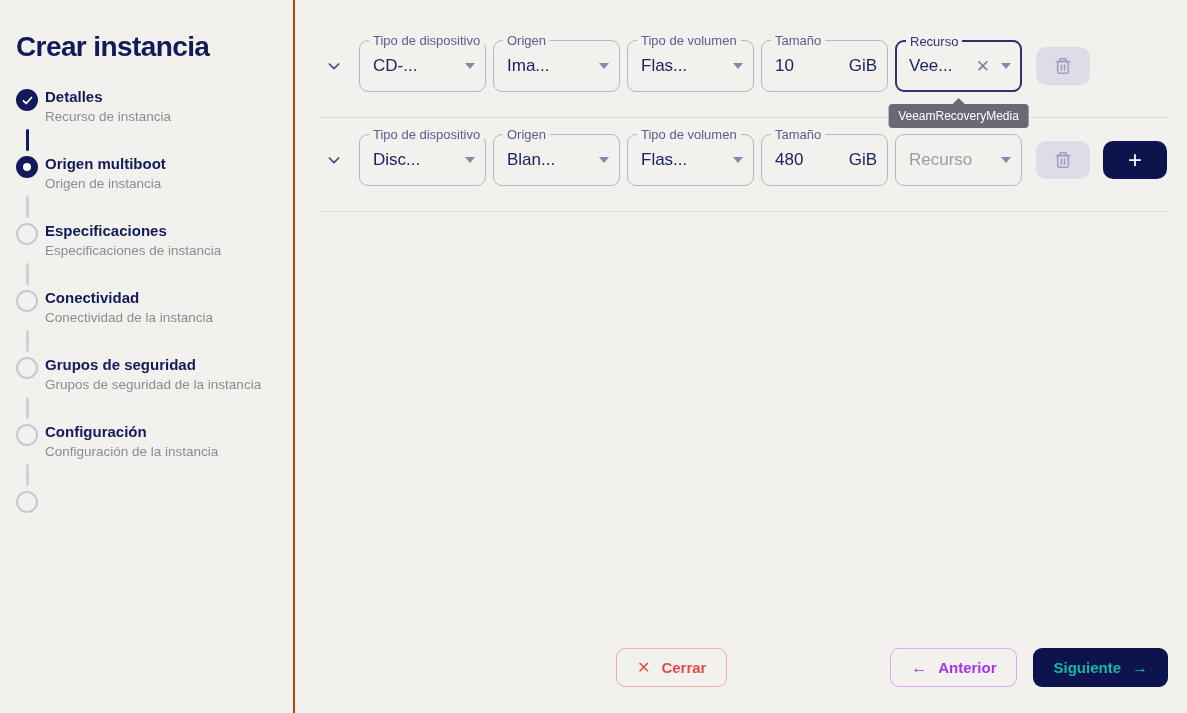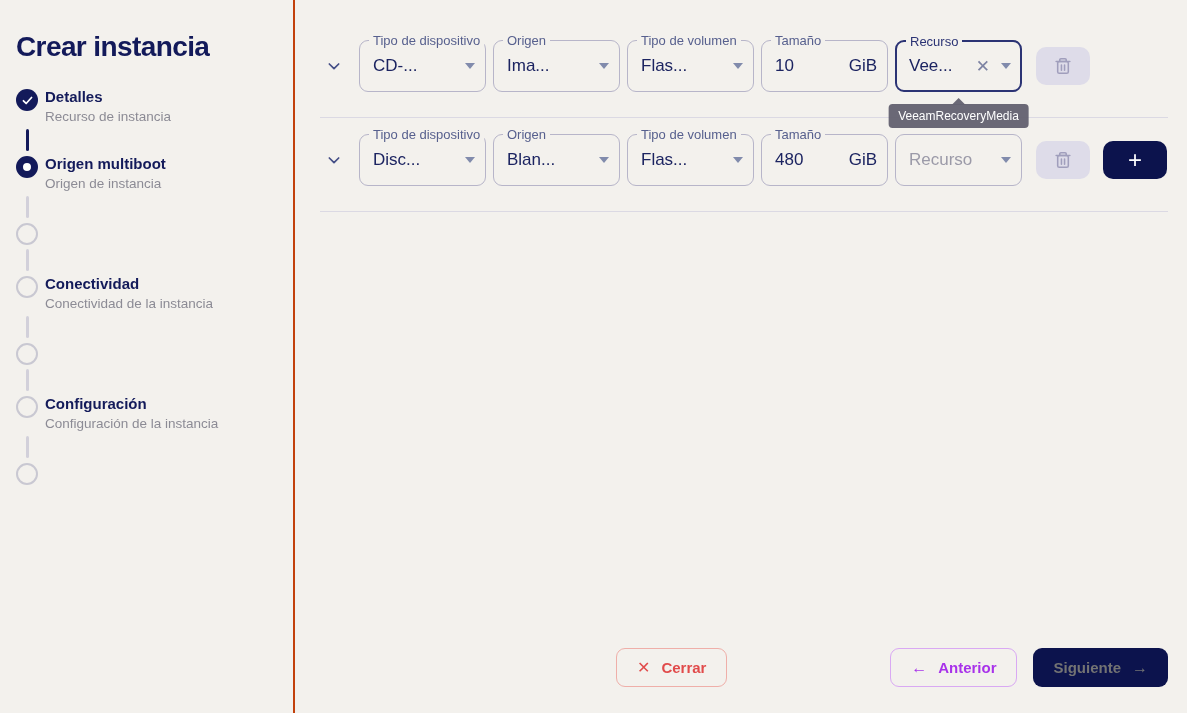--- a/index.html
+++ b/index.html
@@ -95,21 +95,21 @@
   }
   .btn {
     height:39px; border-radius:9px; font-size:15px; font-weight:700;
     display:inline-flex; align-items:center; justify-content:center; gap:11px;
     padding:0 20px; cursor:pointer; background:transparent;
     font-family:inherit;
   }
   .btn .bicon { font-size:16px; line-height:1; }
   .btn-close { color:#e14b4b; border:1px solid #efafa9; }
   .btn-prev { color:#a832ea; border:1px solid #d9a9f3; margin-left:auto; }
-  .btn-next { background:#0c134d; color:#737373; border:none; margin-left:16px; }
+  .btn-next { background:#0c134d; color:#14b8a6; border:none; margin-left:16px; }
 </style>
 </head>
 <body>
 
 <aside class="sidebar">
   <h1 class="page-title">Crear instancia</h1>
 
   <div class="step">
     <span class="step-icon completed">
       <svg viewBox="0 0 24 24" fill="none" stroke="#ffffff" stroke-width="3.2" stroke-linecap="round" stroke-linejoin="round">
@@ -127,34 +127,42 @@
     <span class="step-icon active"></span>
     <div class="step-text">
       <div class="step-label">Origen multiboot</div>
       <div class="step-sub">Origen de instancia</div>
     </div>
   </div>
   <div class="connector"></div>
 
   <div class="step">
     <span class="step-icon pending"></span>
+    <div class="step-text">
+      <div class="step-label">Especificaciones</div>
+      <div class="step-sub">Especificaciones de instancia</div>
+    </div>
   </div>
   <div class="connector"></div>
 
   <div class="step">
     <span class="step-icon pending"></span>
     <div class="step-text">
       <div class="step-label">Conectividad</div>
       <div class="step-sub">Conectividad de la instancia</div>
     </div>
   </div>
   <div class="connector"></div>
 
   <div class="step">
     <span class="step-icon pending"></span>
+    <div class="step-text">
+      <div class="step-label">Grupos de seguridad</div>
+      <div class="step-sub">Grupos de seguridad de la instancia</div>
+    </div>
   </div>
   <div class="connector"></div>
 
   <div class="step">
     <span class="step-icon pending"></span>
     <div class="step-text">
       <div class="step-label">Configuración</div>
       <div class="step-sub">Configuración de la instancia</div>
     </div>
   </div>

